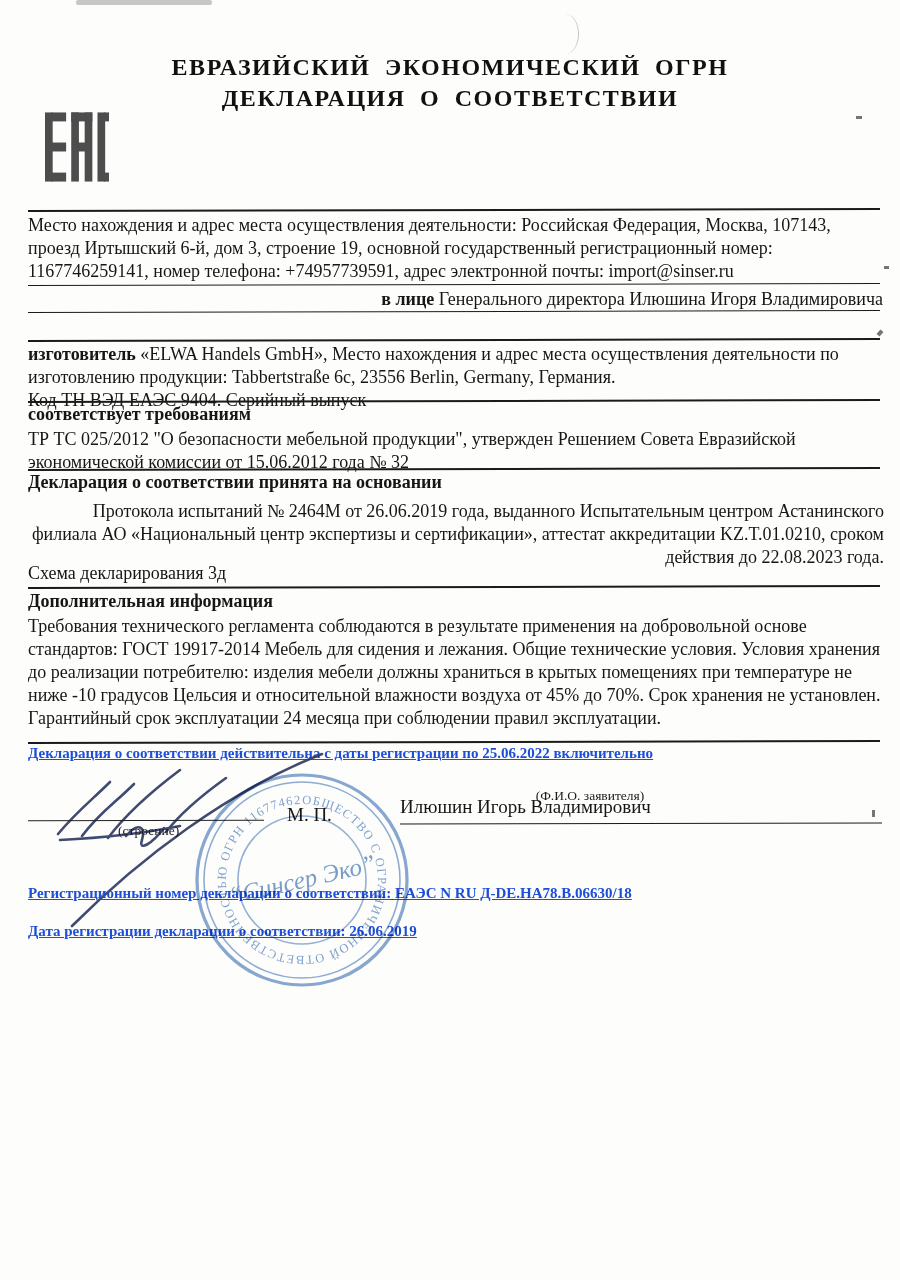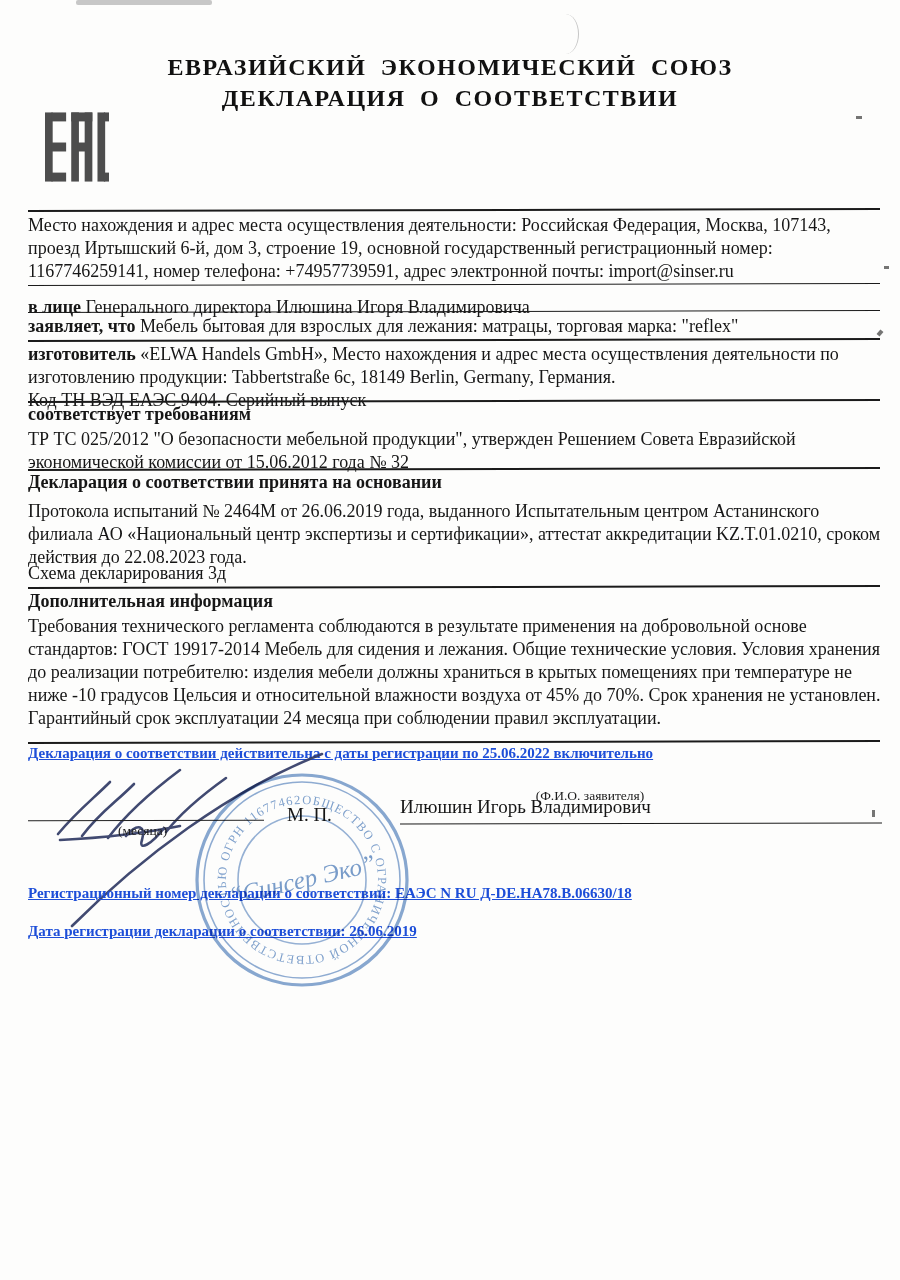--- a/index.html
+++ b/index.html
@@ -31,21 +31,21 @@
 
 <div class="page">
 
   <div class="scan-smudge" style="left:76px;top:0;width:136px;height:5px;"></div>
   <div class="scan-arc" style="left:552px;top:14px;"></div>
   <div class="edge-mark" style="left:884px;top:266px;width:5px;height:3px;"></div>
   <div class="edge-mark" style="left:878px;top:330px;width:4px;height:6px;transform:rotate(40deg);"></div>
   <div class="edge-mark" style="left:872px;top:810px;width:3px;height:7px;"></div>
   <div class="edge-mark" style="left:856px;top:116px;width:6px;height:3px;"></div>
 
-  <div class="abs title" style="top:54px;left:0;">ЕВРАЗИЙСКИЙ  ЭКОНОМИЧЕСКИЙ  СОЮЗ</div>
+  <div class="abs title" style="top:54px;left:0;">ЕВРАЗИЙСКИЙ  ЭКОНОМИЧЕСКИЙ  ОГРН</div>
   <div class="abs title" style="top:85px;left:0;">ДЕКЛАРАЦИЯ  О СООТВЕТСТВИИ</div>
 
   <div class="abs" style="left:45px;top:111px;">
     <svg width="64" height="72" viewBox="0 0 100 108">
       <g fill="#4d4d4d">
 
         <rect x="0" y="0" width="12" height="108"></rect>
         <rect x="10" y="0" width="23" height="14"></rect>
         <rect x="10" y="47" width="23" height="14"></rect>
         <rect x="10" y="94" width="23" height="14"></rect>
@@ -60,45 +60,41 @@
         <rect x="92" y="94" width="8" height="14"></rect>
       </g>
     </svg>
   </div>
 
   <div class="rule" style="top:209px;"></div>
 
   <div class="abs body-text" style="left:28px;top:214px;width:856px;">Место нахождения и адрес места осуществления деятельности: Российская Федерация, Москва, 107143, проезд Иртышский 6-й, дом 3, строение 19, основной государственный регистрационный номер: 1167746259141, номер телефона: +74957739591, адрес электронной почты: import@sinser.ru</div>
   <div class="rule thin" style="top:284px;"></div>
 
-  <div class="abs body-text" style="left:28px;top:296px;width:855px;">
+  <div class="abs body-text" style="left:28px;top:288px;width:855px;text-align:right;">
     <span class="lbl">в лице</span>
     <span>Генерального директора Илюшина Игоря Владимировича</span>
   </div>
   <div class="rule thin" style="top:311px;"></div>
 
-  <div class="abs body-text" style="left:28px;top:315px;width:855px;">
-    <span class="lbl">заявляет, что</span>
-    <span>Мебель бытовая для взрослых для лежания: матрацы, торговая марка: "reflex"</span>
-  </div>
   <div class="rule" style="top:339px;"></div>
 
   <div class="abs body-text" style="left:28px;top:343px;width:856px;">
     <span class="lbl">изготовитель</span>
-    <span>«ELWA Handels GmbH», Место нахождения и адрес места осуществления деятельности по изготовлению продукции: Tabbertstraße 6c, 18149 Berlin,  Germany,  Германия.</span>
+    <span>«ELWA Handels GmbH», Место нахождения и адрес места осуществления деятельности по изготовлению продукции: Tabbertstraße 6c, 23556 Berlin,  Germany,  Германия.</span>
   </div>
   <div class="abs body-text" style="left:28px;top:389px;width:855px;">Код ТН ВЭД ЕАЭС 9404. Серийный выпуск</div>
   <div class="rule" style="top:400px;"></div>
 
   <div class="abs body-text lbl" style="left:28px;top:403px;width:855px;">соответствует требованиям</div>
   <div class="abs body-text" style="left:28px;top:428px;width:856px;">ТР ТС 025/2012 "О безопасности мебельной продукции", утвержден Решением Совета Евразийской экономической комиссии от 15.06.2012 года № 32</div>
   <div class="rule" style="top:468px;"></div>
 
   <div class="abs body-text lbl" style="left:28px;top:471px;width:855px;">Декларация о соответствии принята на основании</div>
-  <div class="abs body-text" style="left:28px;top:500px;width:856px;">Протокола испытаний № 2464М  от 26.06.2019 года, выданного Испытательным центром Астанинского филиала АО «Национальный центр экспертизы и сертификации», аттестат аккредитации KZ.T.01.0210, сроком действия до 22.08.2023 года.</div>
+  <div class="abs body-text" style="left:28px;top:500px;width:856px;text-align:right;">Протокола испытаний № 2464М  от 26.06.2019 года, выданного Испытательным центром Астанинского филиала АО «Национальный центр экспертизы и сертификации», аттестат аккредитации KZ.T.01.0210, сроком действия до 22.08.2023 года.</div>
   <div class="abs body-text" style="left:28px;top:562px;width:855px;">Схема декларирования 3д</div>
   <div class="rule" style="top:586px;"></div>
 
   <div class="abs body-text lbl" style="left:28px;top:590px;width:855px;">Дополнительная информация</div>
   <div class="abs body-text" style="left:28px;top:615px;width:858px;">Требования технического  регламента соблюдаются в результате  применения на добровольной основе стандартов: ГОСТ 19917-2014 Мебель для сидения и лежания. Общие технические условия.  Условия хранения до реализации потребителю: изделия мебели должны храниться в крытых помещениях при температуре не ниже -10 градусов  Цельсия и относительной влажности воздуха  от 45% до 70%. Срок хранения не установлен. Гарантийный срок эксплуатации 24 месяца при соблюдении правил эксплуатации.</div>
   <div class="rule" style="top:741px;"></div>
 
   <div class="abs boldline" style="left:28px;top:745px;width:855px;">Декларация о соответствии  действительна с даты регистрации по 25.06.2022 включительно</div>
 
   <div class="abs" style="left:30px;top:748px;">
@@ -109,21 +105,21 @@
         <path d="M52,88 C70,64 84,56 104,36"></path>
         <path d="M78,90 C96,66 118,46 150,22"></path>
         <path d="M96,88 C108,74 116,78 112,92 C108,104 122,96 134,80"></path>
         <path d="M136,84 C150,66 168,50 196,30"></path>
         <path d="M30,92 C70,90 110,86 150,78"></path>
       </g>
     </svg>
   </div>
 
   <div class="rule thin" style="top:820px;left:28px;width:236px;border-top-color:#222;"></div>
-  <div class="abs sig-caption" style="left:118px;top:823px;">(месяца)</div>
+  <div class="abs sig-caption" style="left:118px;top:823px;">(строение)</div>
 
   <div class="abs body-text" style="left:287px;top:803px;font-size:19px;">М. П.</div>
 
   <div class="abs body-text" style="left:400px;top:795px;width:480px;text-align:left;font-size:19px;">Илюшин Игорь Владимирович</div>
   <div class="rule thin" style="top:823px;left:400px;width:482px;"></div>
   <div class="abs sig-caption" style="left:400px;top:788px;width:380px;text-align:center;">(Ф.И.О. заявителя)</div>
 
   <div class="abs boldline" style="left:28px;top:885px;width:855px;">Регистрационный  номер декларации  о соответствии: ЕАЭС  N RU Д-DE.НА78.В.06630/18</div>
   <div class="abs boldline" style="left:28px;top:923px;width:855px;">Дата регистрации  декларации  о соответствии: 26.06.2019</div>
 

